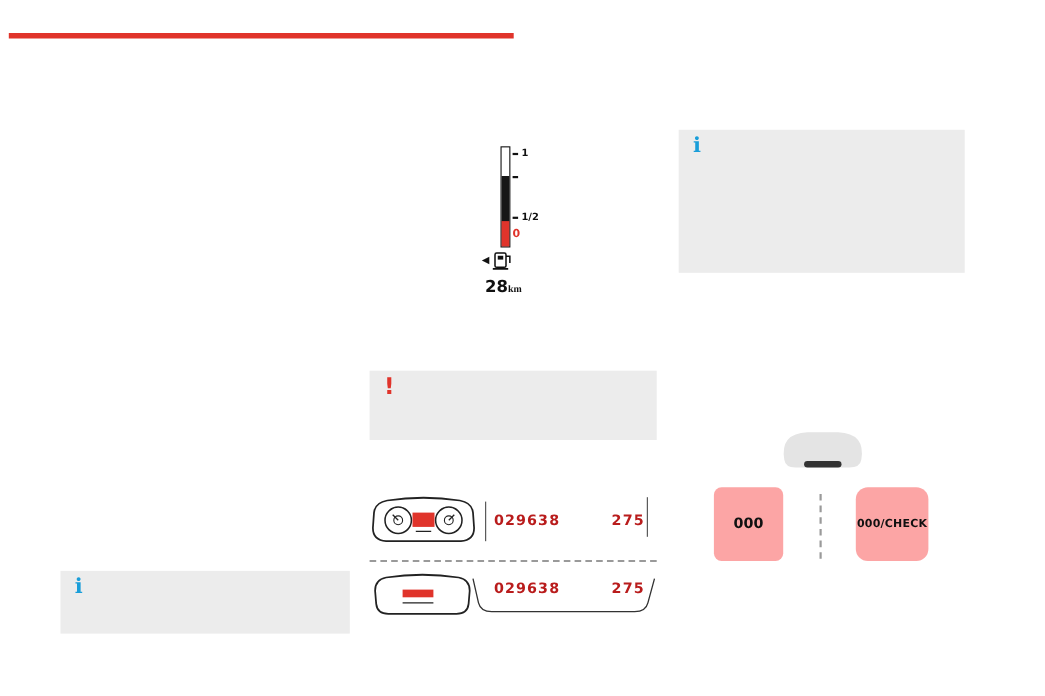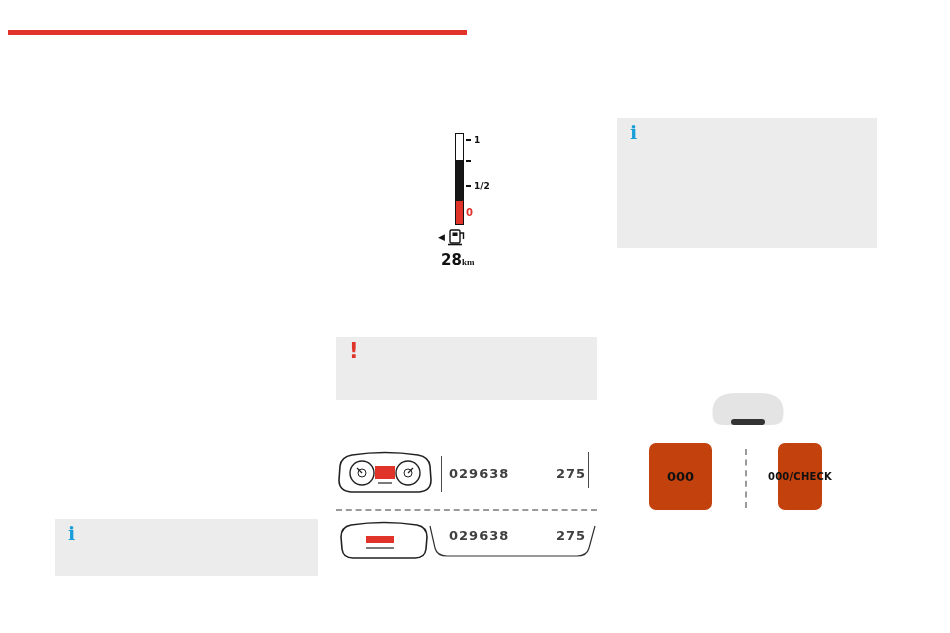--- a/index.html
+++ b/index.html
@@ -25,26 +25,26 @@
   .range-val { font-size:15px; }
   .range-unit { font-size:9px;font-family:Liberation Serif, serif; }
 
   
   .gray-box { position:absolute; background:#ececec; }
   .info-i { position:absolute; left:13px; top:4px; font-family:"DejaVu Serif", serif; font-weight:bold; font-size:19px; color:#1a9ed9; line-height:1.1; }
   .warn-bang { position:absolute; left:13px; top:3px; font-weight:bold; font-size:21px; color:#e0342b; line-height:1.1; }
 
   
   .vline { position:absolute; width:1px; background:#4a4a4a; }
-  .odo { position:absolute; font-size:13px; font-weight:bold; letter-spacing:1px; color:#404040; }
+  .odo { position:absolute; font-size:13px; font-weight:bold; letter-spacing:1px; color:#b91c1c; }
   .dashed-h { position:absolute; left:336px; top:509px; width:261px; height:0; border-top:2px dashed #9a9a9a; }
 
   
   .dashed-v { position:absolute; left:745px; top:449px; height:59px; width:0; border-left:2px dashed #9a9a9a; }
-  .panel-btn { position:absolute; background:#c2410c; border-radius:7px; display:flex; align-items:center; justify-content:center; font-weight:bold; color:#111; font-size:13px; }
+  .panel-btn { position:absolute; background:#fca5a5; border-radius:7px; display:flex; align-items:center; justify-content:center; font-weight:bold; color:#111; font-size:13px; }
   .panel-btn .small-label { font-size:10px; letter-spacing:0.2px; }
 </style>
 </head>
 <body>
 
 <div class="page">
 
   <div class="top-rule"></div>
 
   <div class="fuel-gauge">
@@ -52,21 +52,21 @@
       <div class="tube-black"></div>
       <div class="tube-red"></div>
     </div>
     <div class="tick" style="top:6px">
       <span class="tickdash"></span>
       <span class="ticklabel">1</span>
     </div>
     <div class="tick" style="top:27px">
       <span class="tickdash"></span>
     </div>
-    <div class="tick" style="top:52px">
+    <div class="tick" style="top:64px">
       <span class="tickdash"></span>
       <span class="ticklabel">1/2</span>
     </div>
     <div class="tick zero" style="top:79px">
       <span class="ticklabel">0</span>
     </div>
     <div class="pump-row">
       <span class="pump-arrow">◀</span>
       <svg width="22" height="20" viewBox="0 0 22 20">
         <rect x="3" y="3" width="10" height="13" rx="1.5" fill="#fff" stroke="#111" stroke-width="1.4"></rect>
@@ -118,21 +118,21 @@
   <div class="odo" style="left:556px; top:528px;">275</div>
 
   <svg class="abs" style="left:702px; top:388px;" width="92" height="42" viewBox="0 0 92 42">
     <path d="M11,30 Q7,6 32,5 L60,5 Q85,6 81,30 Q80,37 70,37 L21,37 Q12,37 11,30" fill="#e4e4e4"></path>
     <rect x="29" y="31" width="34" height="6" rx="3" fill="#333"></rect>
   </svg>
   <div class="panel-btn" style="left:649px; top:443px; width:63px; height:67px;">
     <span>000</span>
   </div>
   <div class="dashed-v"></div>
-  <div class="panel-btn" style="left:778px; top:443px; width:44px; height:67px;">
+  <div class="panel-btn" style="left:778px; top:443px; width:66px; height:67px;border-radius:11px;">
     <span class="small-label">000/CHECK</span>
   </div>
 
   <div class="gray-box" style="left:55px; top:519px; width:263px; height:57px;">
     <span class="info-i">i</span>
   </div>
 
 </div>
 
 </body></html>

